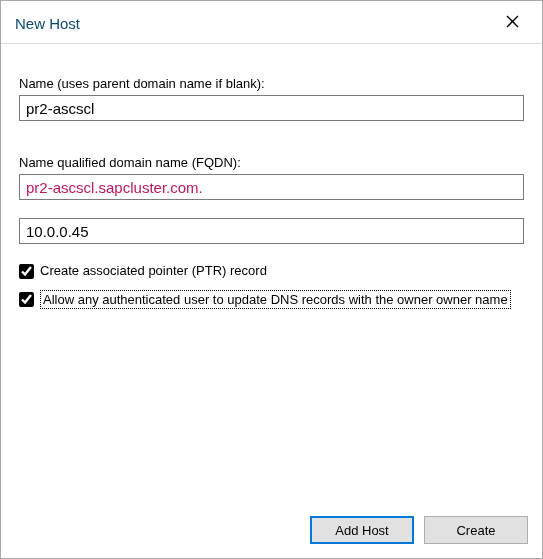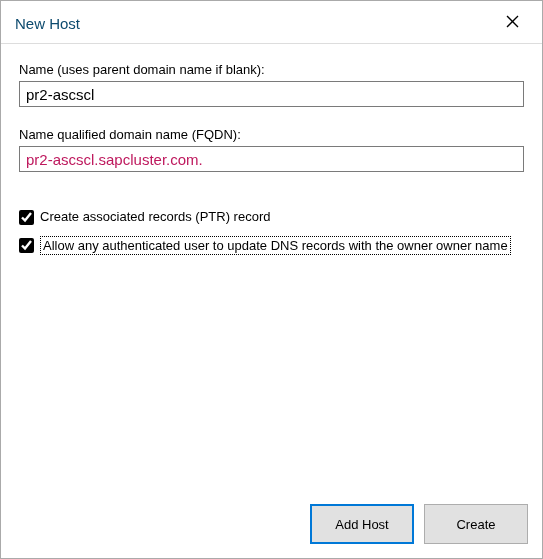--- a/index.html
+++ b/index.html
@@ -49,21 +49,21 @@
     }
     .content {
       flex: 1;
       padding: 16px 18px;
       display: flex;
       flex-direction: column;
     }
     .field-label {
       font-size: 13px;
       margin-bottom: 4px;
-      margin-top: 2px;
+      margin-top: 16px;
     }
     .field-input {
       width: 100%;
       height: 26px;
       padding: 3px 6px;
       font-family: inherit;
       font-size: 15px;
       border: 1px solid #7a7a7a;
       background: #fff;
       outline: none;
@@ -97,21 +97,21 @@
       padding: 0 2px;
     }
     .button-bar {
       display: flex;
       justify-content: flex-end;
       gap: 10px;
       padding: 10px 14px 14px;
     }
     .btn {
       min-width: 104px;
-      height: 40px;
+      height: 28px;
       font-family: inherit;
       font-size: 13px;
       background: #e1e1e1;
       border: 1px solid #adadad;
       cursor: pointer;
       padding: 0 14px;
     }
     .btn.default {
       border: 2px solid #0078d7;
       background: #e1e1e1;
@@ -140,25 +140,26 @@
       <div class="field-label">Name (uses parent domain name if blank):</div>
       <input type="text" class="field-input" value="pr2-ascscl" style="">
     </div>
 
     <div class="field-group">
       <div class="field-label">Name qualified domain name (FQDN):</div>
       <input type="text" class="field-input" readonly="" value="pr2-ascscl.sapcluster.com." style="">
     </div>
 
     <div class="field-group">
+      <input type="text" class="field-input" value="10.0.0.45" style="">
     </div>
 
     <div class="checkbox-row">
       <input type="checkbox" id="cb-ptr" checked="" style="">
-      <label for="cb-ptr">Create associated records (PTR) record</label>
+      <label for="cb-ptr">Create associated pointer (PTR) record</label>
     </div>
 
     <div class="checkbox-row">
       <input type="checkbox" id="cb-allow" checked="" style="">
       <label for="cb-allow" class="focus-box">Allow any authenticated user to update DNS records with the owner owner name</label>
     </div>
 
   </div>
 
   <div class="button-bar">

